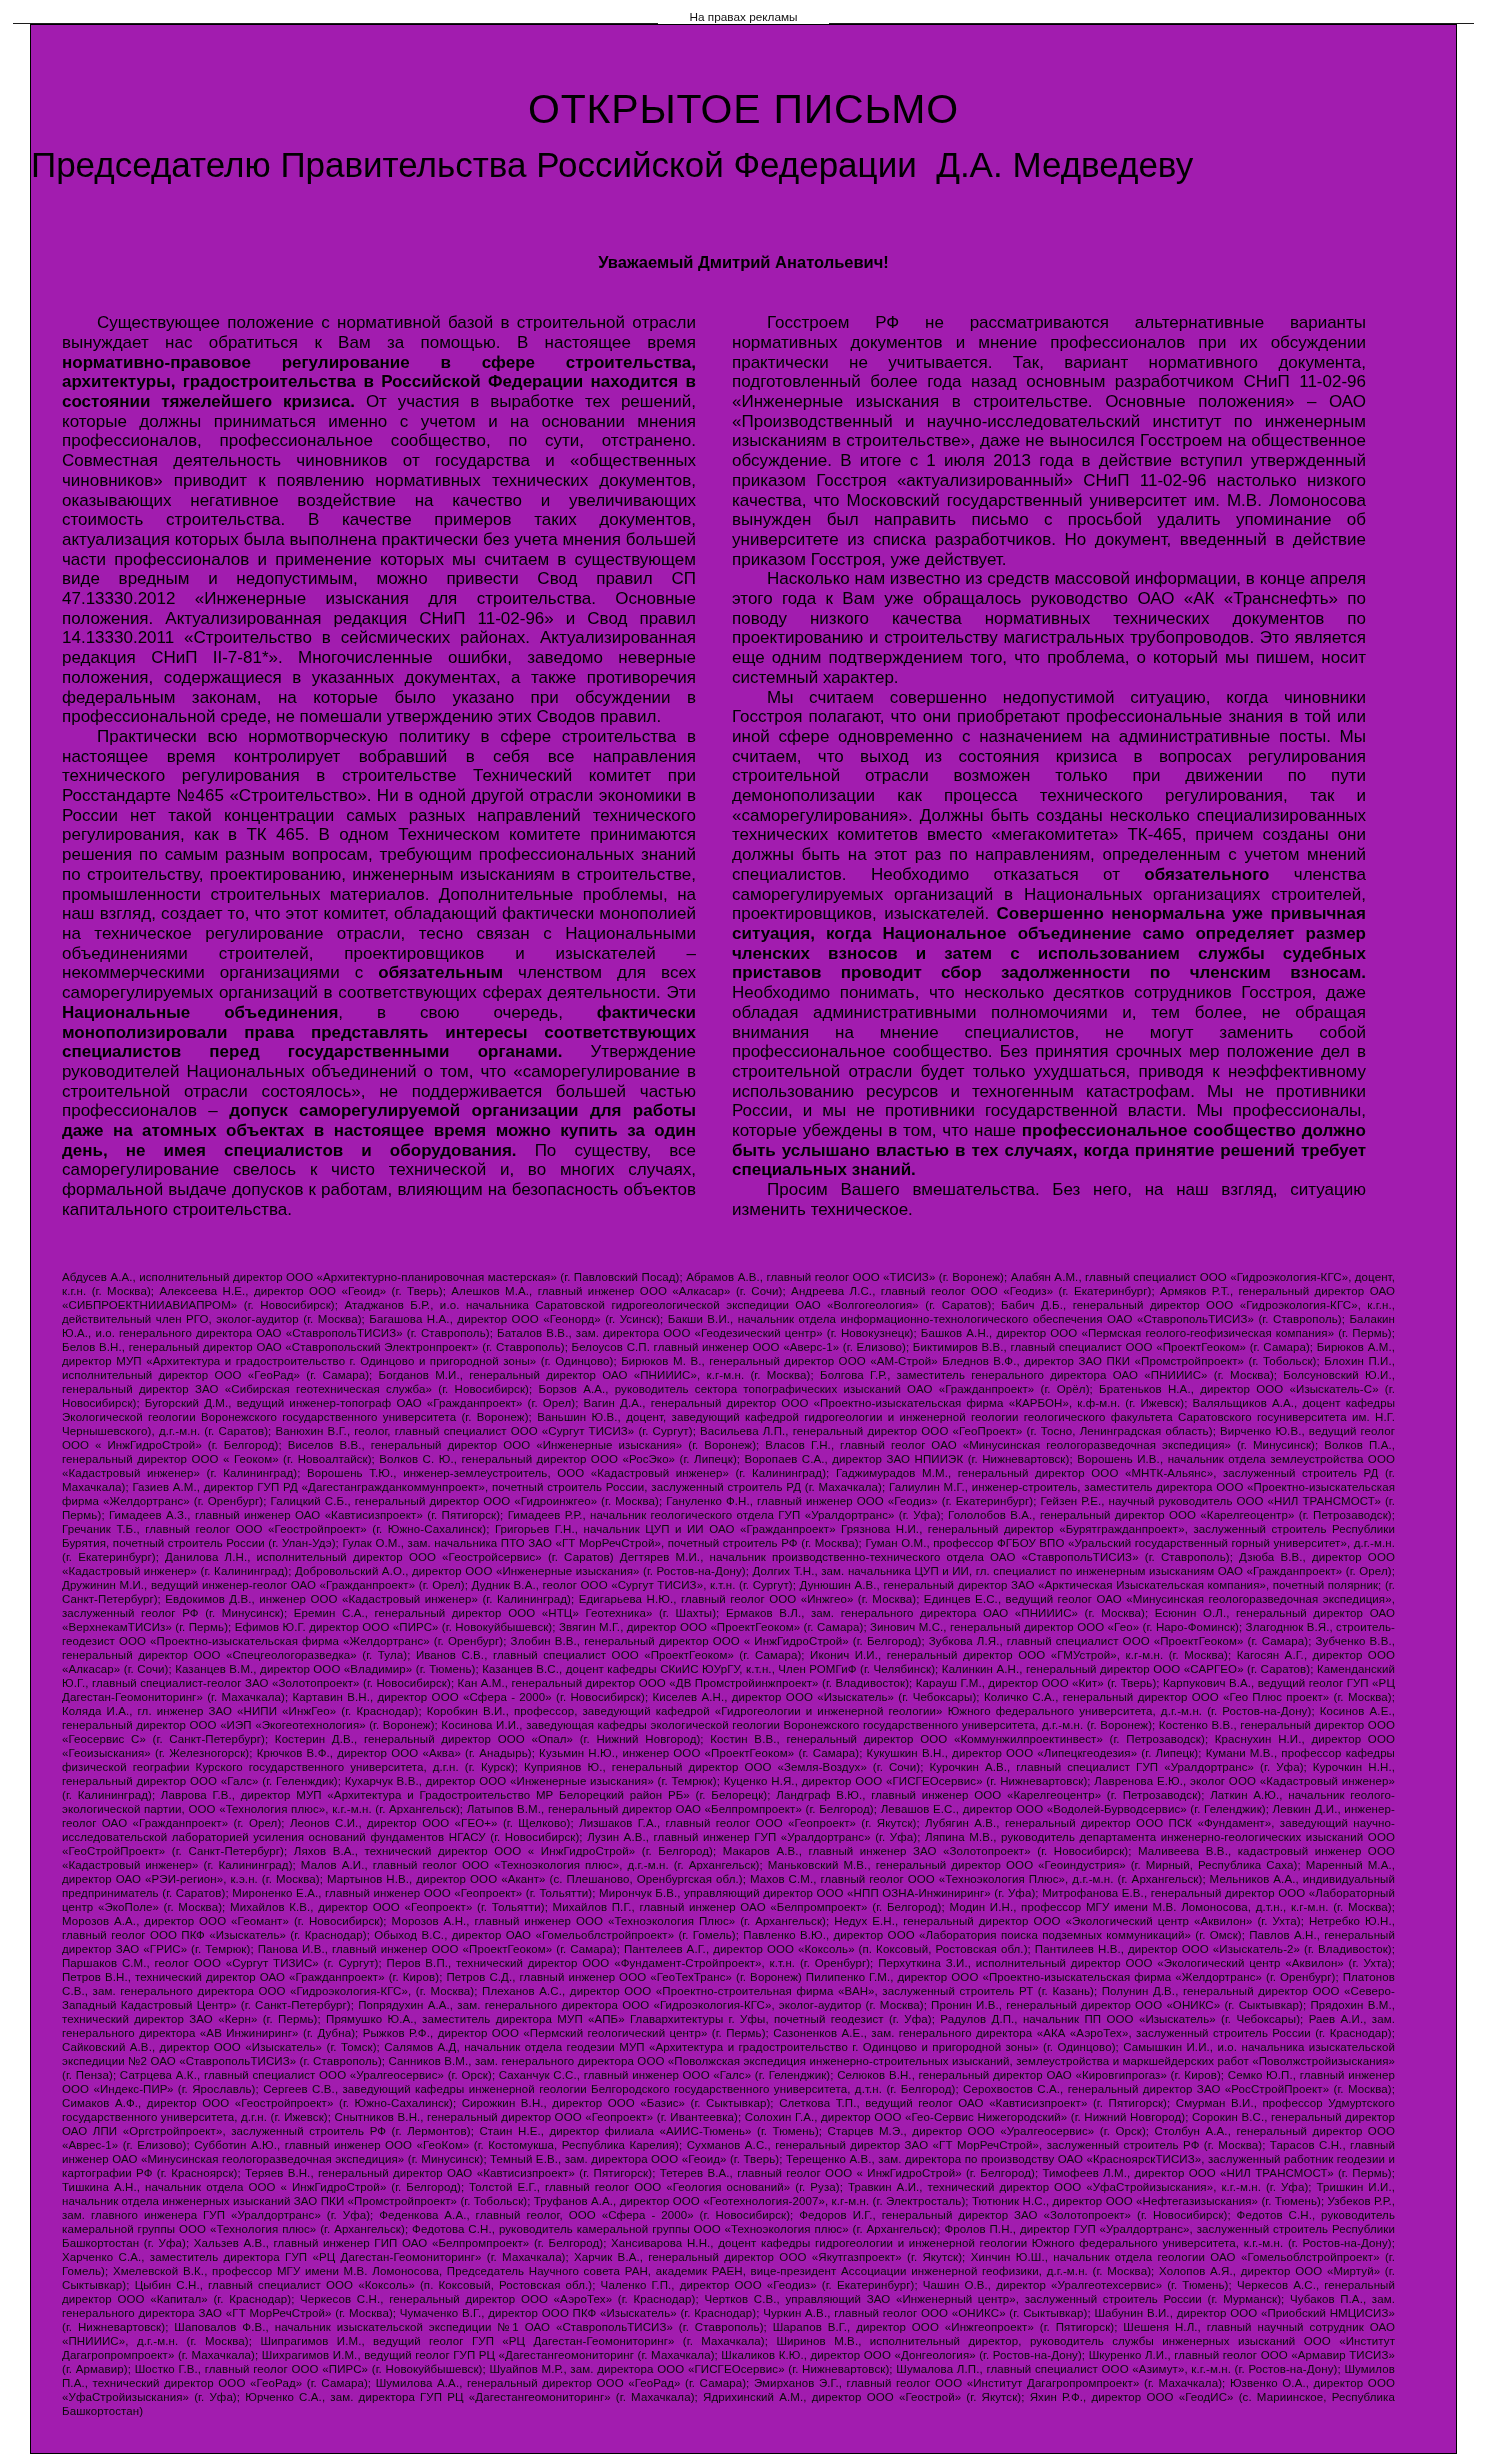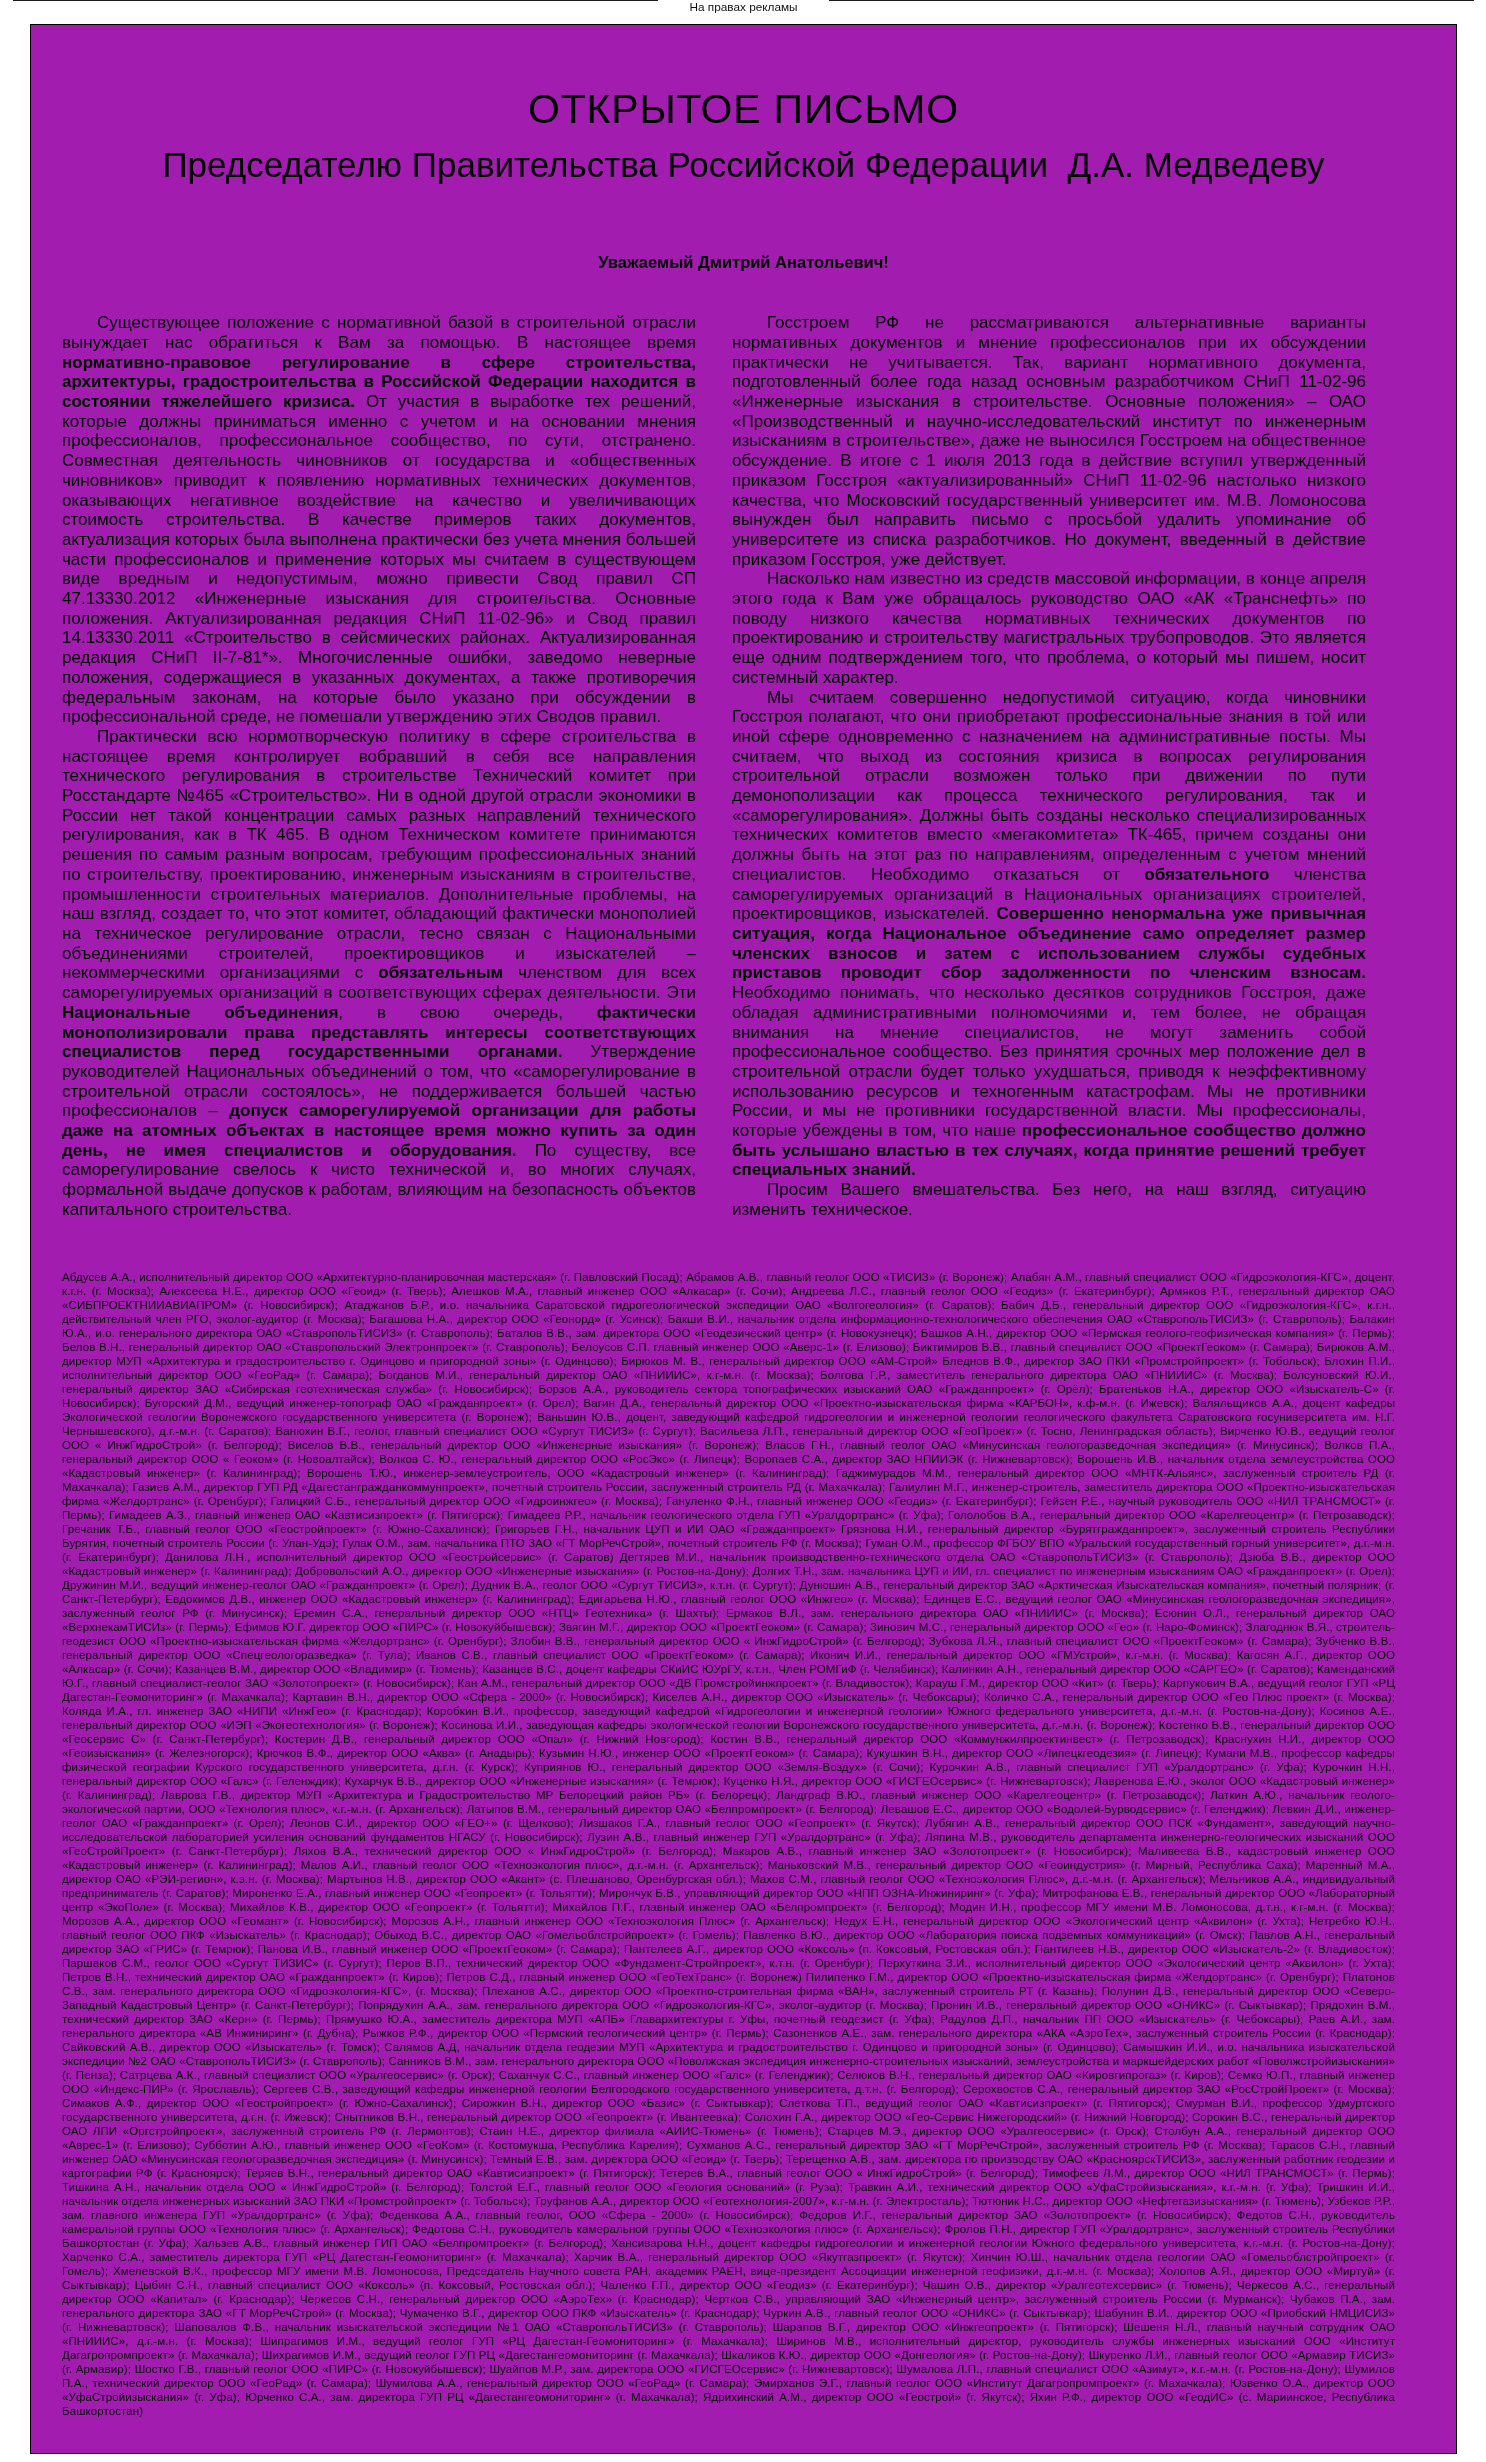--- a/index.html
+++ b/index.html
@@ -4,36 +4,36 @@
 <style>
   html, body { margin: 0; padding: 0; }
   body {
     width: 1487px; height: 2462px;
     background: #ffffff; color: #000;
     font-family: "Liberation Sans", sans-serif;
     position: relative; overflow: hidden;
   }
   
   .ad-strip {
-    height: 23.6px; display: flex; align-items: flex-start;
+    height: 23.6px; display: flex; align-items: flex-end;
     padding: 0 12.6px; box-sizing: border-box; gap: 31px;
   }
   .ad-strip .rule { flex: 1; border-top: 1.6px solid #1c1c1c; height: 0; }
   .ad-strip .label { font-size: 11.8px; white-space: nowrap; color: #111; }
   
   .frame {
     position: absolute; left: 30px; right: 30px; top: 23.6px; bottom: 7.9px;
     border: 1.6px solid #000; box-sizing: border-box; background: #a21caf;
   }
   .title {
     text-align: center; margin-top: 61px;
     font-size: 41px; font-weight: normal; letter-spacing: 0.8px;
   }
   .subtitle {
-    text-align: center; margin-top: 12.6px;
+    text-align: left; margin-top: 12.6px;
     font-size: 35px; font-weight: normal; white-space: pre;
   }
   .salutation {
     text-align: center; margin-top: 68px;
     font-size: 16.5px; font-weight: bold;
   }
   .body-cols {
     display: flex; gap: 36px;
     margin: 41px 90px 0 31px;
   }

